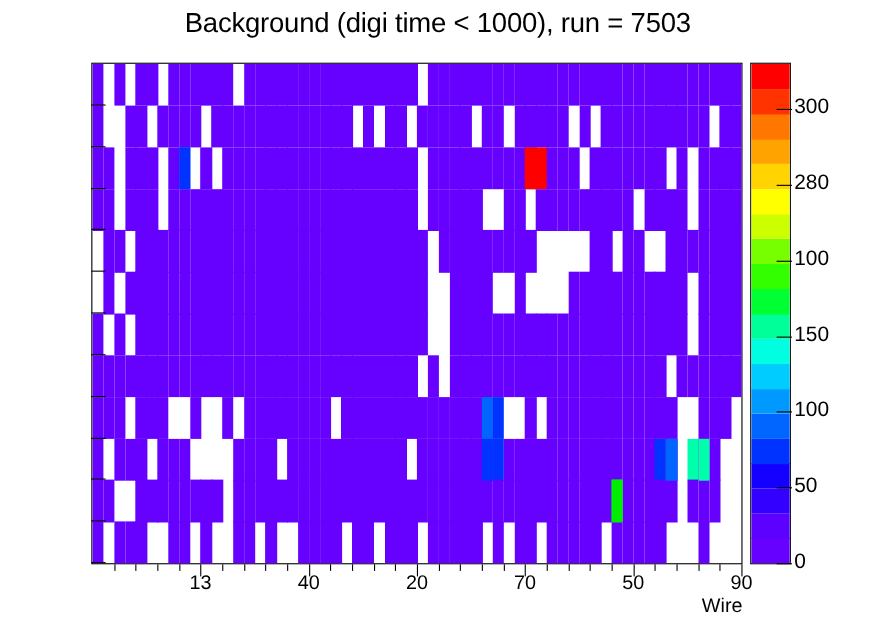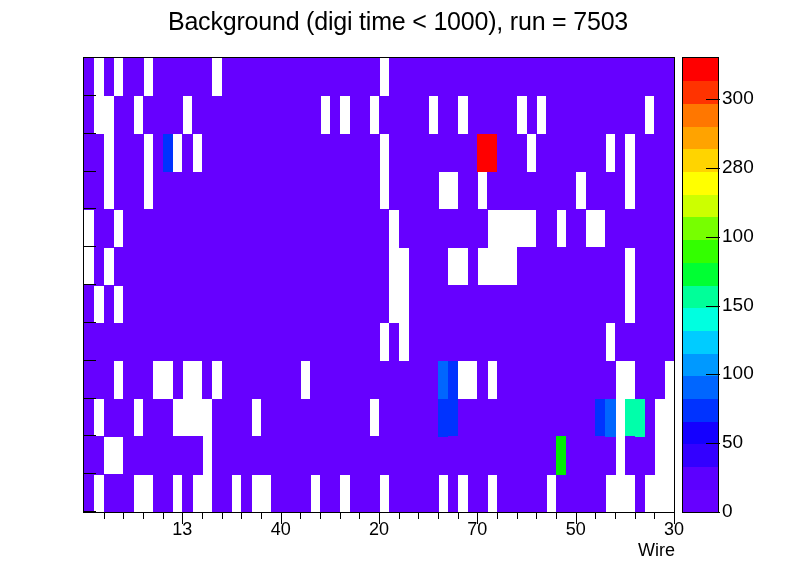--- a/index.html
+++ b/index.html
@@ -808,21 +808,21 @@
       <div class="x-tick-mark x-tick-minor" style="left: 634.667px;"></div>
       <div class="x-tick-mark x-tick-minor" style="left: 654.333px;"></div>
       <div class="x-tick-mark x-tick-major" style="left: 674px;"></div>
     </div>
   <div id="x-axis-labels">
       <div class="x-tick-label" style="left: 157.333px; width: 50px;">13</div>
       <div class="x-tick-label" style="left: 255.667px; width: 50px;">40</div>
       <div class="x-tick-label" style="left: 354px; width: 50px;">20</div>
       <div class="x-tick-label" style="left: 452.333px; width: 50px;">70</div>
       <div class="x-tick-label" style="left: 550.667px; width: 50px;">50</div>
-      <div class="x-tick-label" style="left: 649px; width: 50px;">30</div>
+      <div class="x-tick-label" style="left: 649px; width: 50px;">90</div>
     </div>
 
   <div id="x-axis-title">Wire</div>
 
   <div id="colorbar">
       <div class="cb-band" style="background: rgb(102, 0, 255); top: 431.3px; height: 23.3px;"></div>
       <div class="cb-band" style="background: rgb(92, 0, 255); top: 408.6px; height: 23.3px;"></div>
       <div class="cb-band" style="background: rgb(51, 0, 255); top: 385.9px; height: 23.3px;"></div>
       <div class="cb-band" style="background: rgb(20, 0, 255); top: 363.2px; height: 23.3px;"></div>
       <div class="cb-band" style="background: rgb(0, 51, 255); top: 340.5px; height: 23.3px;"></div>

